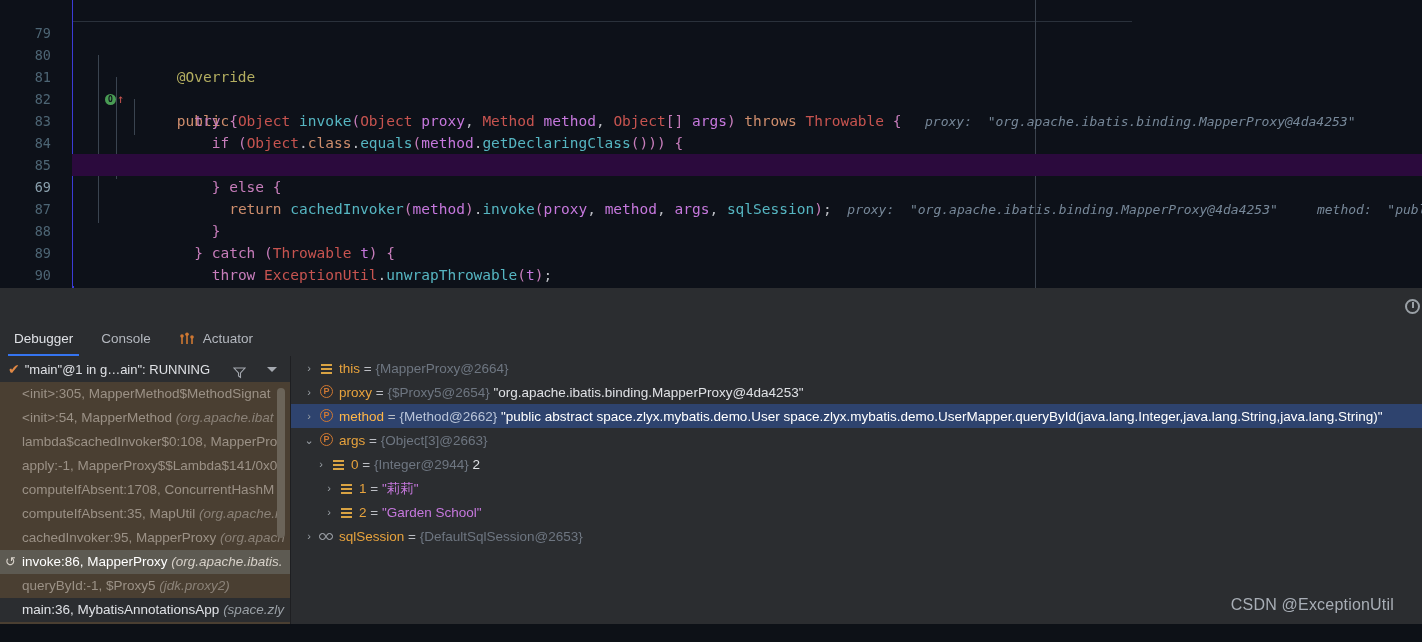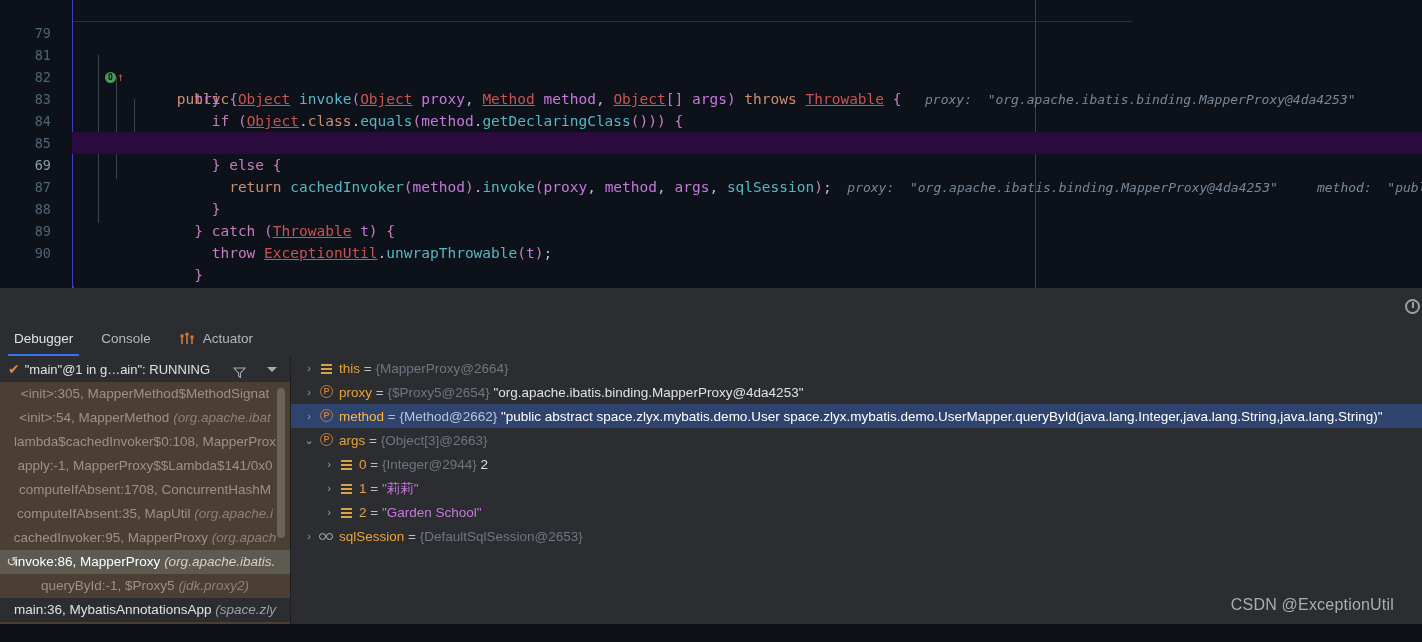--- a/index.html
+++ b/index.html
@@ -58,21 +58,21 @@
   .guide {
     position: absolute; top: 0; width: 1px; height: 100%;
     background: #3a4450;
   }
   .caretline { position: absolute; top: 0; width: 1px; height: 100%; background: #3b3bd6; }
 
   
   .kw   { color: #cf8e6d; }        
   .kw2  { color: #c77dbb; }        
   .anno { color: #b3ae60; }
-  .typ  { color: #c75450; text-decoration: underline; }
+  .typ  { color: #c75450; }
   .pln  { color: #bcbec4; }
   .ident{ color: #56b6c2; }
   .param{ color: #c678dd; }
   .brkt { color: #c77dbb; }
 
   .hint-param {
     display: inline-block; background: #4a4f57; color: #9aa3ad;
     border-radius: 3px; padding: 0 3px; font-size: 12.5px;
     line-height: 15px; vertical-align: middle; margin-right: 1px;
   }
@@ -149,23 +149,22 @@
     border-right: 5px solid transparent; border-top: 5px solid #a5a9b0;
   }
 
   
   .frames {
     position: absolute; left: 0; top: 94px; width: 290px; height: 242px;
     background: #4a3f32; overflow: hidden;
   }
   .frame-row {
     position: relative; height: 24px; line-height: 24px;
-    font-size: 13.5px; color: #9b9186; white-space: nowrap; 
+    font-size: 13.5px; color: #9b9186; white-space: nowrap; padding-left: 22px;
     overflow: hidden;
-    text-align: center;
   }
   .frame-row.lib { background: #4a3f32; color: #9a9displaced; }
   .frame-row .fname { color: #9b9186; }
   .frame-row .fpkg  { color: #8b8278; font-style: italic; }
   .frame-row.selected {
     background: #5d5a52; color: #ffffff;
   }
   .frame-row.selected .fname { color: #ffffff; }
   .frame-row.selected .fpkg  { color: #d6d0c8; }
   .frame-row.own { background: #2b2d30; color: #dfe1e5; }
@@ -261,20 +260,24 @@
 
       <div class="caretline" style="left:0px; height:290px;"></div>
       <div class="guide" style="left:26px; top:55px; height:168px;"></div>
       <div class="guide" style="left:44px; top:77px; height:102px;"></div>
       <div class="guide" style="left:62px; top:99px; height:36px;"></div>
 
       <div class="code-line">
         <span class="lnum">79</span>
       </div>
 
+      <div class="code-line">
+        <span class="lnum">80</span>
+        <span class="codetext"><span class="anno">    @Override</span></span>
+      </div>
 
       <div class="code-line">
         <span class="lnum">81</span>
         <span class="gutter-icons"><span class="ov-icon">O</span><span class="ov-arrow">↑</span></span>
         <span class="codetext"><span class="pln">    </span><span class="kw">public</span><span class="pln"> </span><span class="typ">Object</span><span class="pln"> </span><span class="ident">invoke</span><span class="brkt">(</span><span class="typ">Object</span><span class="pln"> </span><span class="param">proxy</span><span class="pln">, </span><span class="typ">Method</span><span class="pln"> </span><span class="param">method</span><span class="pln">, </span><span class="typ">Object</span><span class="brkt">[]</span><span class="pln"> </span><span class="param">args</span><span class="brkt">)</span><span class="pln"> </span><span class="kw">throws</span><span class="pln"> </span><span class="typ">Throwable</span><span class="pln"> </span><span class="brkt">{</span><span class="inline-hint">&nbsp;&nbsp; </span><span class="inline-hint">proxy:  "org.apache.ibatis.binding.MapperProxy@4da4253"</span><span class="inline-hint">&nbsp;&nbsp;&nbsp;&nbsp;&nbsp;&nbsp;&nbsp;</span></span>
       </div>
 
       <div class="code-line">
         <span class="lnum">82</span>
         <span class="codetext"><span class="pln">      </span><span class="kw2">try</span><span class="pln"> </span><span class="brkt">{</span></span>
@@ -399,21 +402,21 @@
       </div>
 
       <div class="var-row selected" style="padding-left:8px;">
         <span class="twisty">›</span><span class="vicon ico-param"><i>P</i></span><span class="vname">method</span><span class="veq"> = </span><span class="vtype">{Method@2662}</span><span class="vnum">&nbsp;</span><span class="vnum">"public abstract space.zlyx.mybatis.demo.User space.zlyx.mybatis.demo.UserMapper.queryById(java.lang.Integer,java.lang.String,java.lang.String)"</span>
       </div>
 
       <div class="var-row" style="padding-left:8px;">
         <span class="twisty">⌄</span><span class="vicon ico-param"><i>P</i></span><span class="vname">args</span><span class="veq"> = </span><span class="vtype">{Object[3]@2663}</span>
       </div>
 
-      <div class="var-row" style="padding-left:28px;">
+      <div class="var-row" style="padding-left:20px;">
         <span class="twisty">›</span><span class="vicon ico-field"><i></i></span><span class="vname">0</span><span class="veq"> = </span><span class="vtype">{Integer@2944}</span><span class="vnum">&nbsp;</span><span class="vnum">2</span>
       </div>
 
       <div class="var-row" style="padding-left:28px;">
         <span class="twisty">›</span><span class="vicon ico-field"><i></i></span><span class="vname">1</span><span class="veq"> = </span><span class="vstr">"莉莉"</span>
       </div>
 
       <div class="var-row" style="padding-left:28px;">
         <span class="twisty">›</span><span class="vicon ico-field"><i></i></span><span class="vname">2</span><span class="veq"> = </span><span class="vstr">"Garden School"</span>
       </div>

